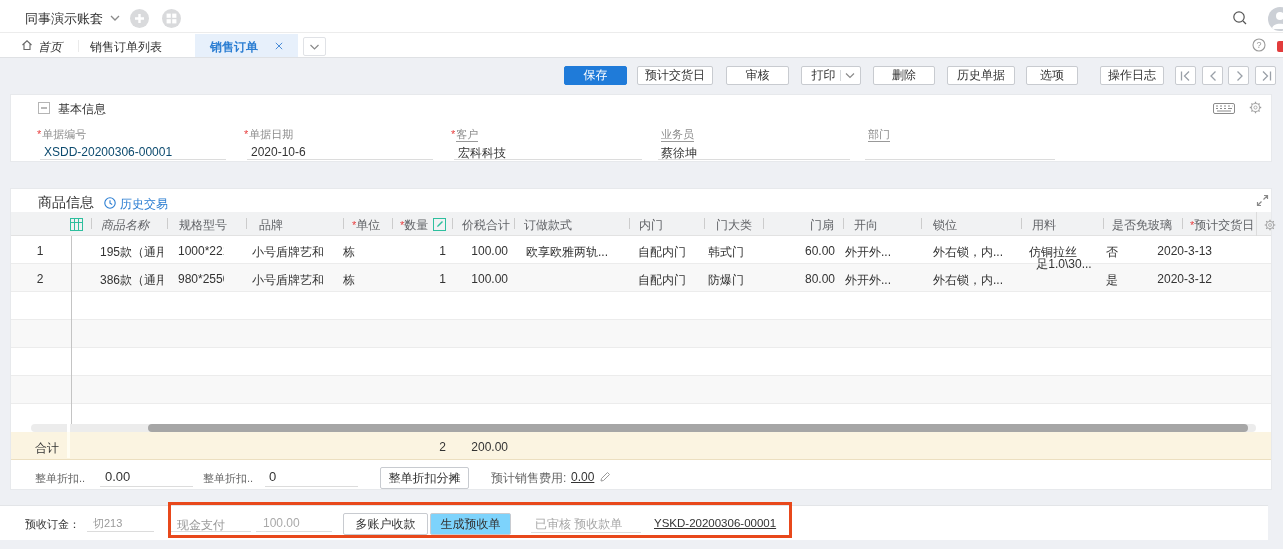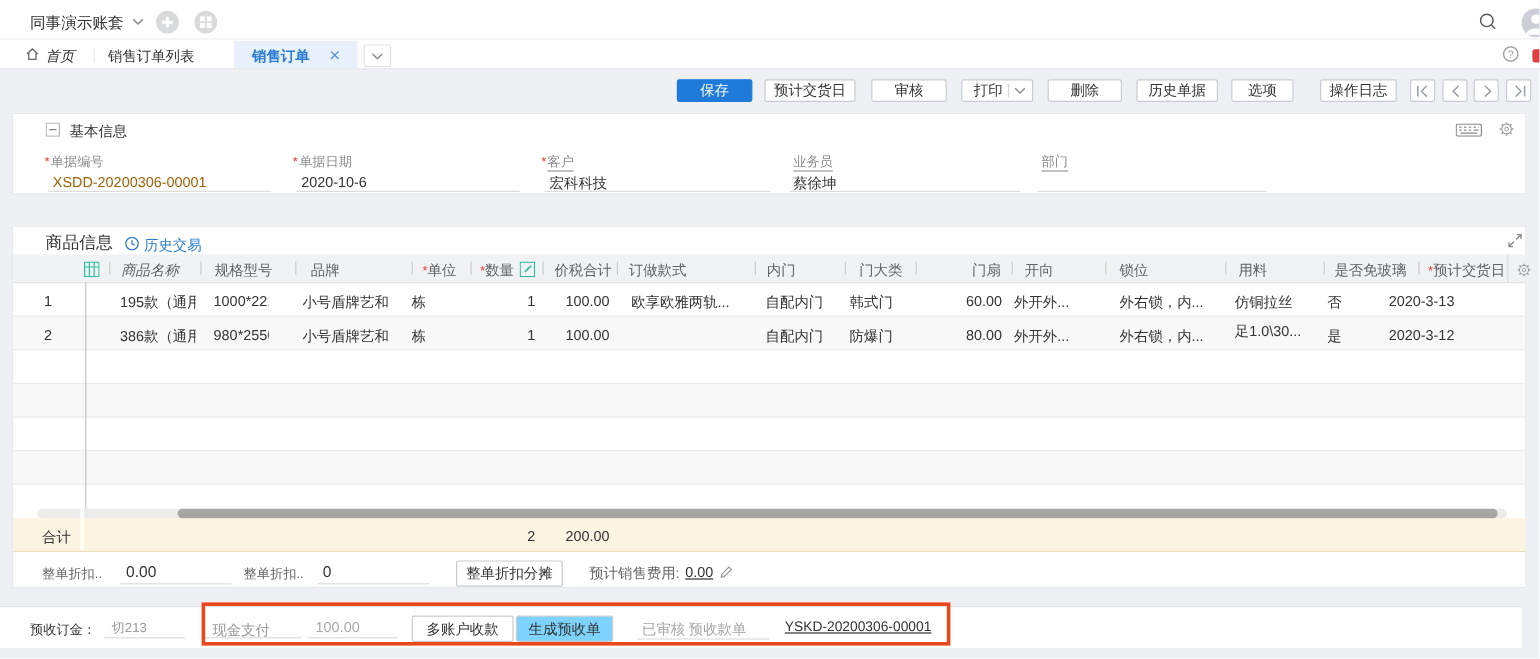--- a/index.html
+++ b/index.html
@@ -119,21 +119,21 @@
       <circle cx="10" cy="10" r="2.4" stroke="#9a9a9a" stroke-width="1.2" fill="none"></circle>
       <g stroke="#9a9a9a" stroke-width="2">
         <path d="M10 1.2 V3.4 M10 16.6 V18.8 M1.2 10 H3.4 M16.6 10 H18.8 M3.8 3.8 L5.3 5.3 M14.7 14.7 L16.2 16.2 M16.2 3.8 L14.7 5.3 M5.3 14.7 L3.8 16.2"></path>
       </g>
     </svg>
   <div class="lbl" style="left:37px;top:127px;"><span class="star">*</span>单据编号</div>
   <div class="lbl" style="left:244px;top:127px;"><span class="star">*</span>单据日期</div>
   <div class="lbl" style="left:451px;top:127px;"><span class="star">*</span><span class="ulbl">客户</span></div>
   <div class="lbl" style="left:661px;top:127px;"><span class="ulbl">业务员</span></div>
   <div class="lbl" style="left:868px;top:127px;"><span class="ulbl">部门</span></div>
-  <div class="fval" style="left:44px;top:145px;color:#a16207;">XSDD-20200306-00001</div>
+  <div class="fval" style="left:44px;top:145px;color:#0c4a6e;">XSDD-20200306-00001</div>
   <div class="fval" style="left:251px;top:145px;">2020-10-6</div>
   <div class="fval" style="left:458px;top:145px;">宏科科技</div>
   <div class="fval" style="left:661px;top:145px;">蔡徐坤</div>
   <div class="fline" style="left:40px;top:159px;width:186px;"></div>
   <div class="fline" style="left:247px;top:159px;width:186px;"></div>
   <div class="fline" style="left:454px;top:159px;width:188px;"></div>
   <div class="fline" style="left:658px;top:159px;width:192px;"></div>
   <div class="fline" style="left:865px;top:159px;width:190px;"></div>
 
   <div class="abs" style="left:10px;top:188px;width:1262px;height:302px;background:#fff;border:1px solid #e7e9ec;"></div>
@@ -234,21 +234,21 @@
     <div class="cell" style="left:178px;top:272px;width:46px;">980*2550*</div>
     <div class="cell" style="left:252px;top:272px;width:88px;">小号盾牌艺和</div>
     <div class="cell" style="left:343px;top:272px;width:40px;">栋</div>
     <div class="cell" style="left:390px;top:272px;width:56px;text-align:right;">1</div>
     <div class="cell" style="left:452px;top:272px;width:56px;text-align:right;">100.00</div>
     <div class="cell" style="left:638px;top:272px;width:64px;">自配内门</div>
     <div class="cell" style="left:708px;top:272px;width:52px;">防爆门</div>
     <div class="cell" style="left:780px;top:272px;width:55px;text-align:right;">80.00</div>
     <div class="cell" style="left:845px;top:272px;width:70px;">外开外...</div>
     <div class="cell" style="left:933px;top:272px;width:84px;">外右锁，内...</div>
-    <div class="cell" style="left:1029px;top:268px;width:70px;">足1.0\30...</div>
+    <div class="cell" style="left:1029px;top:256px;width:70px;text-align:center;">足1.0\30...</div>
     <div class="cell" style="left:1106px;top:272px;width:30px;">是</div>
     <div class="cell" style="left:1146px;top:272px;width:66px;text-align:right;">2020-3-12</div>
   </div>
 
   <div class="abs" style="left:31px;top:424px;width:1225px;height:8px;background:#ececec;border-radius:4px;"></div>
   <div class="abs" style="left:148px;top:424px;width:1100px;height:8px;background:#a6a6a6;border-radius:4px;"></div>
 
   <div class="abs" style="left:67px;top:423px;width:3px;height:10px;background:#fff;"></div>
 
   <div class="abs" style="left:11px;top:432px;width:1260px;height:28px;background:#fbf4e1;border-bottom:1px solid #ecdfc0;"></div>
@@ -273,17 +273,17 @@
   <div class="abs" style="left:0;top:505px;width:1268px;height:35px;background:#fff;border-top:1px solid #e3e5e8;"></div>
   <div class="abs" style="left:25px;top:517px;color:#333;font-size:11px;">预收订金：</div>
   <div class="abs" style="left:93px;top:516px;color:#9a9a9a;font-size:11px;">切213</div>
   <div class="fline" style="left:87px;top:531px;width:67px;"></div>
   <div class="abs" style="left:177px;top:517px;color:#999;">现金支付</div>
   <div class="fline" style="left:171px;top:531px;width:80px;"></div>
   <div class="abs" style="left:263px;top:516px;color:#a9a9a9;">100.00</div>
   <div class="fline" style="left:256px;top:531px;width:76px;"></div>
   <div class="abs" style="left:343px;top:513px;width:85px;height:22px;background:#fff;border:1px solid #c8cbd0;border-radius:2px;text-align:center;line-height:20px;">多账户收款</div>
   <div class="abs" style="left:430px;top:513px;width:81px;height:22px;background:#7dd3fc;border:1px solid #c8cbd0;border-radius:2px;text-align:center;line-height:20px;">生成预收单</div>
-  <div class="abs" style="left:535px;top:516px;color:#a6a6a6;font-family:Liberation Serif, serif;">已审核 预收款单</div>
+  <div class="abs" style="left:535px;top:516px;color:#a6a6a6;">已审核 预收款单</div>
   <div class="fline" style="left:531px;top:532px;width:110px;"></div>
   <div class="abs" style="left:654px;top:517px;color:#333;text-decoration:underline;font-size:11.5px;">YSKD-20200306-00001</div>
   <div class="abs" style="left:168px;top:502px;width:624px;height:36px;border:3px solid #e8481b;"></div>
 </div>
 
 </body></html>

